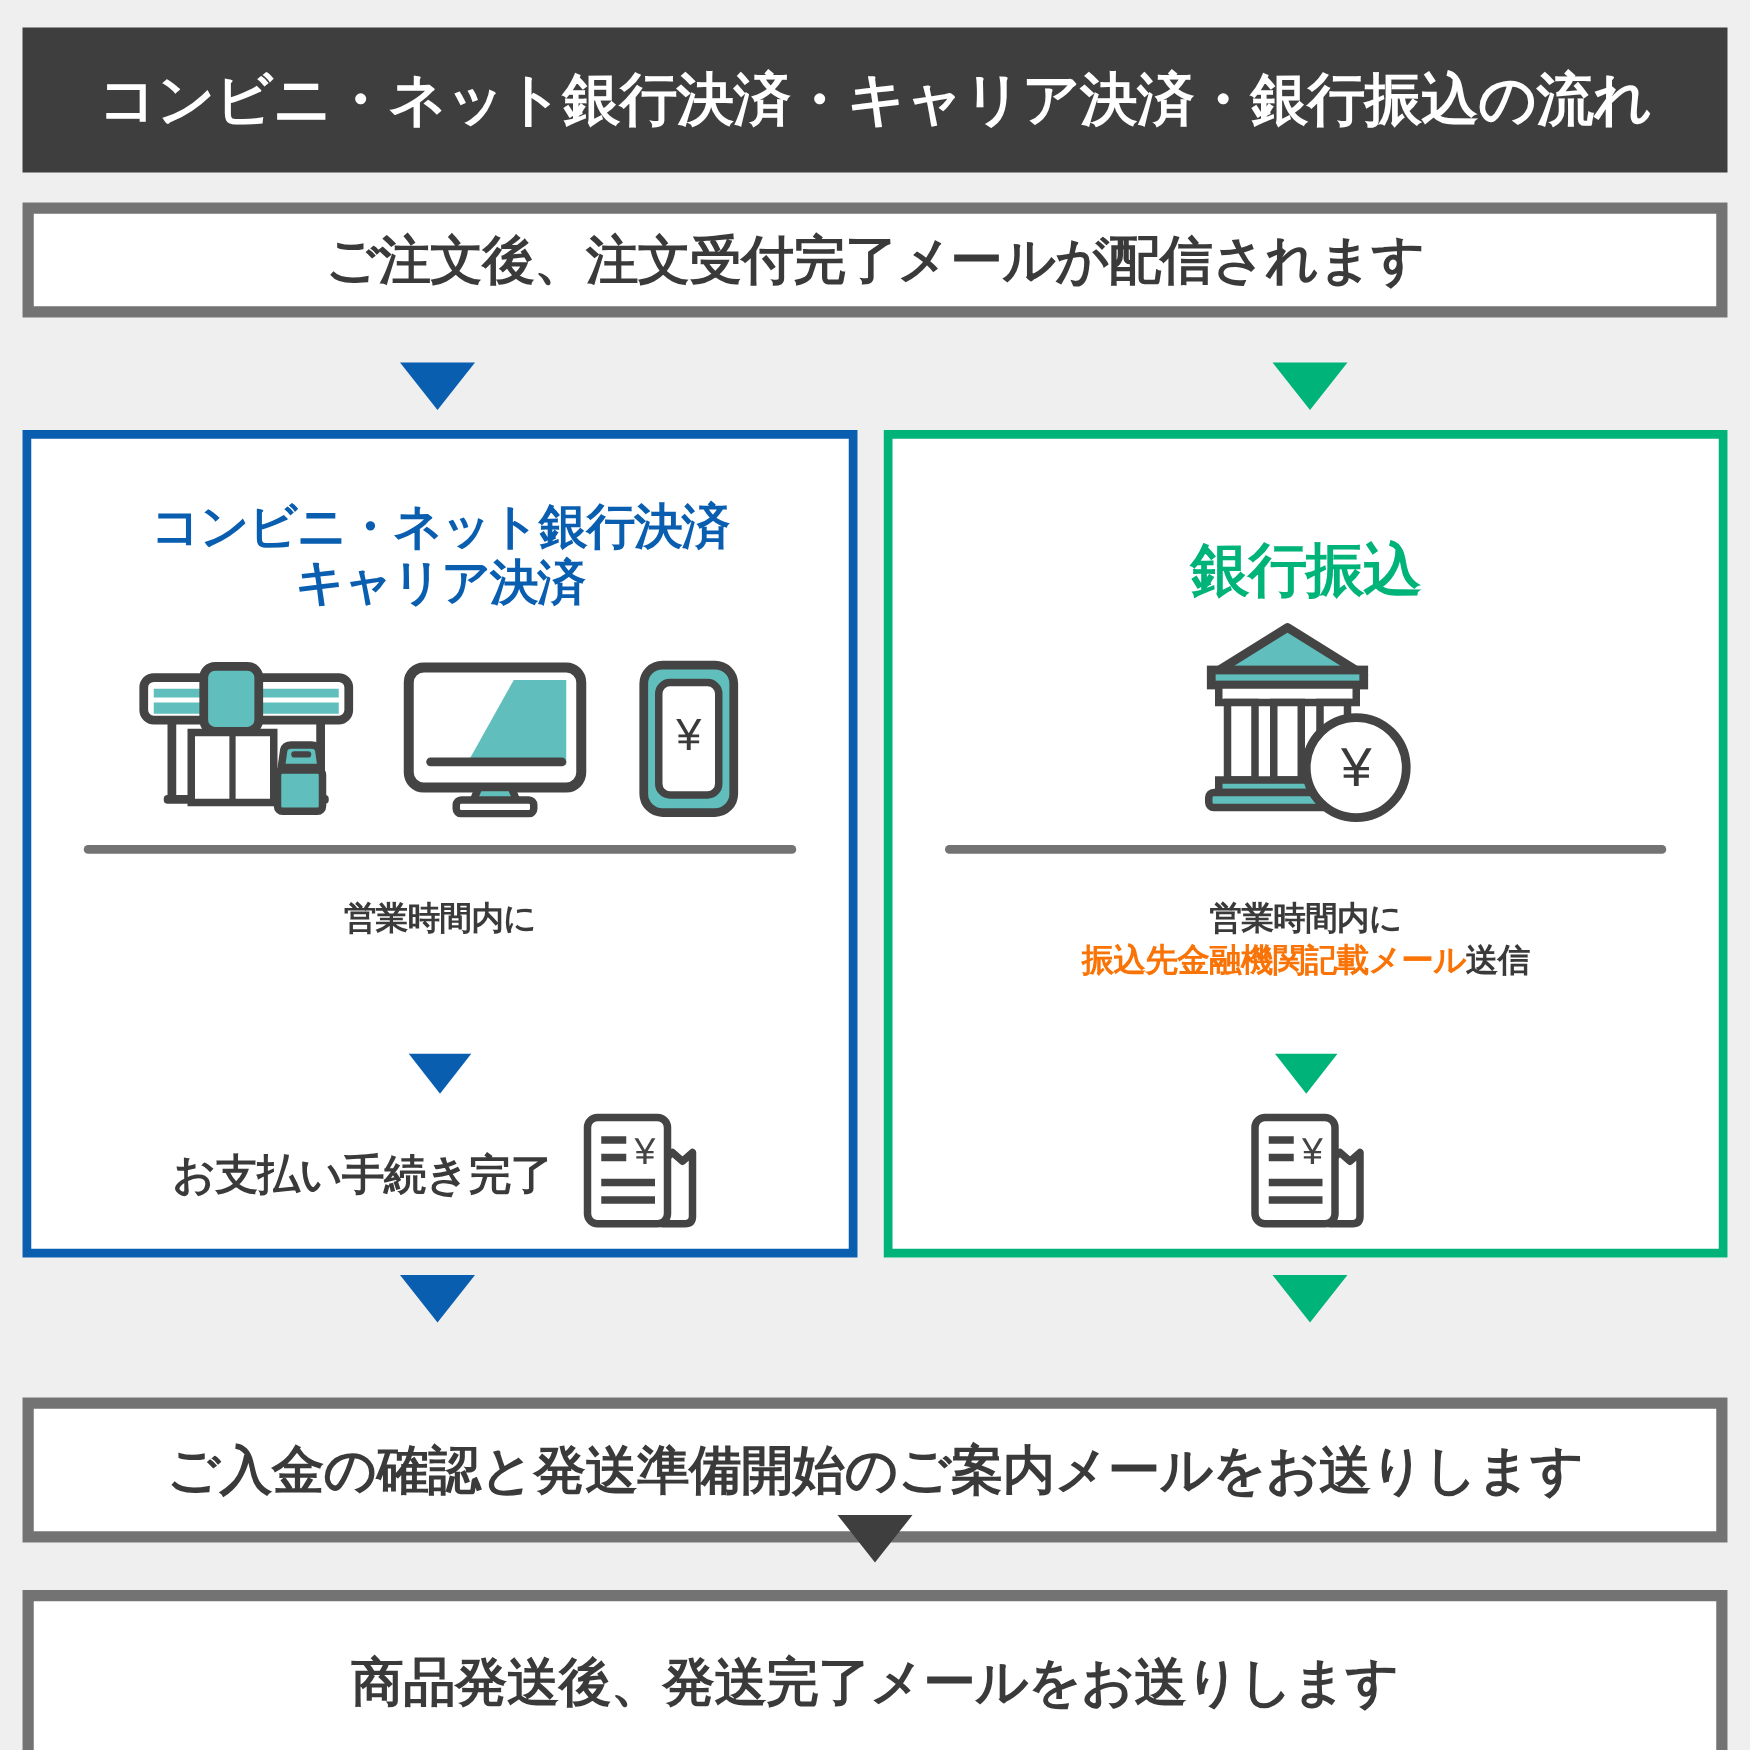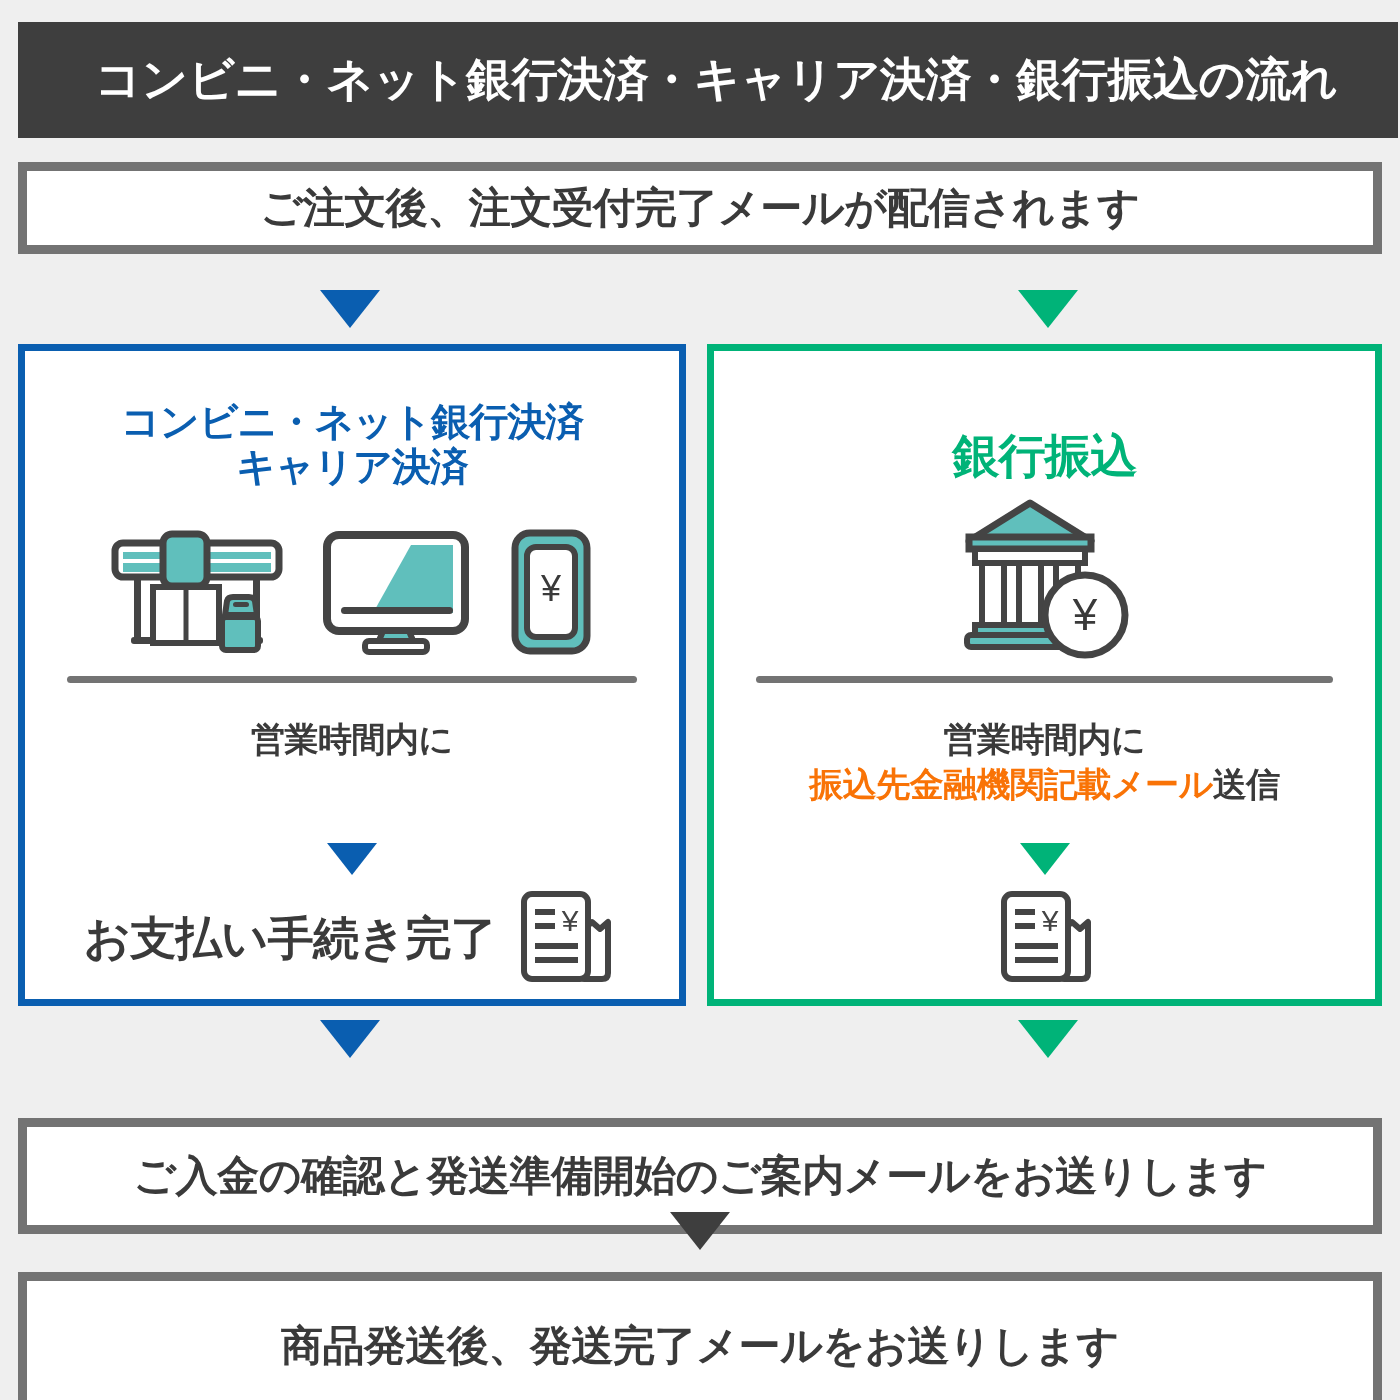--- a/index.html
+++ b/index.html
@@ -24,21 +24,20 @@
   .header-bar {
     position: absolute;
     left: 18px;
     top: 22px;
     width: 1364px;
     height: 116px;
     background: #3e3e3e;
     display: flex;
     align-items: center;
     justify-content: center;
-    padding-left: 16px;
   }
   .header-bar .htxt {
     color: #ffffff;
     font-size: 46px;
     font-weight: 700;
     letter-spacing: -0.5px;
     white-space: nowrap;
   }
 
   
@@ -134,21 +133,21 @@
     height: 7px;
     background: #737373;
     border-radius: 4px;
   }
 
   .step-text {
     position: absolute;
     left: 0; right: 0;
     top: 366px;
     text-align: center;
-    font-size: 34px;
+    font-size: 26px;
     font-weight: 700;
     color: #3a3a3a;
     line-height: 1.32;
     letter-spacing: -0.5px;
   }
   .step-text .hl { color: #f97306; }
 
   .panel-arrow {
     position: absolute;
     left: 50%;
@@ -159,21 +158,21 @@
   .done-row {
     position: absolute;
     left: 0; right: 0;
     top: 538px;
     display: flex;
     align-items: center;
     justify-content: center;
     gap: 14px;
   }
   .done-row .done-label {
-    font-size: 46px;
+    font-size: 34px;
     font-weight: 700;
     color: #3a3a3a;
     letter-spacing: -0.5px;
     white-space: nowrap;
   }
 </style>
 </head>
 <body>
 
 <div class="page">

